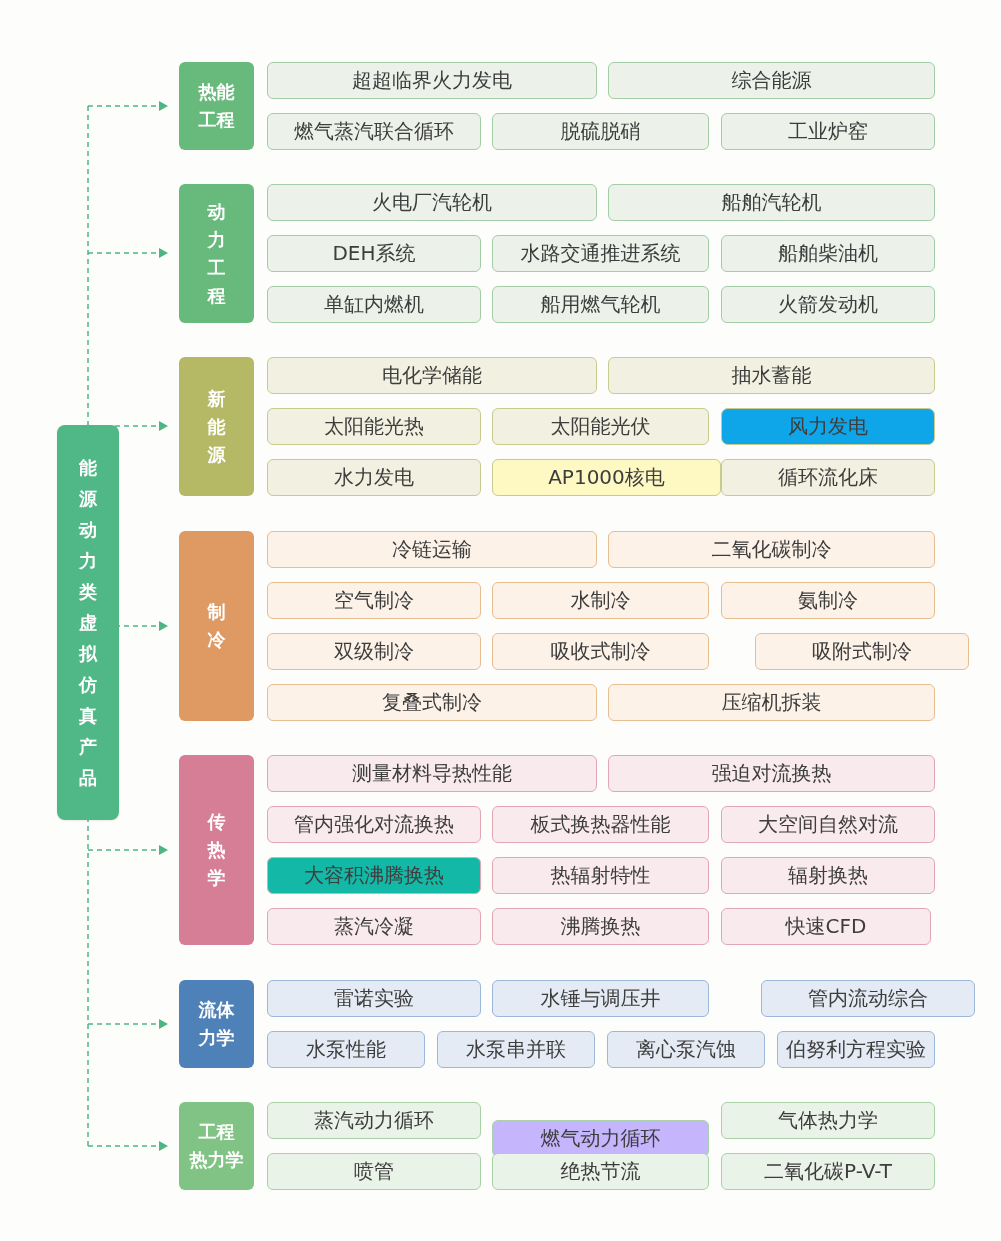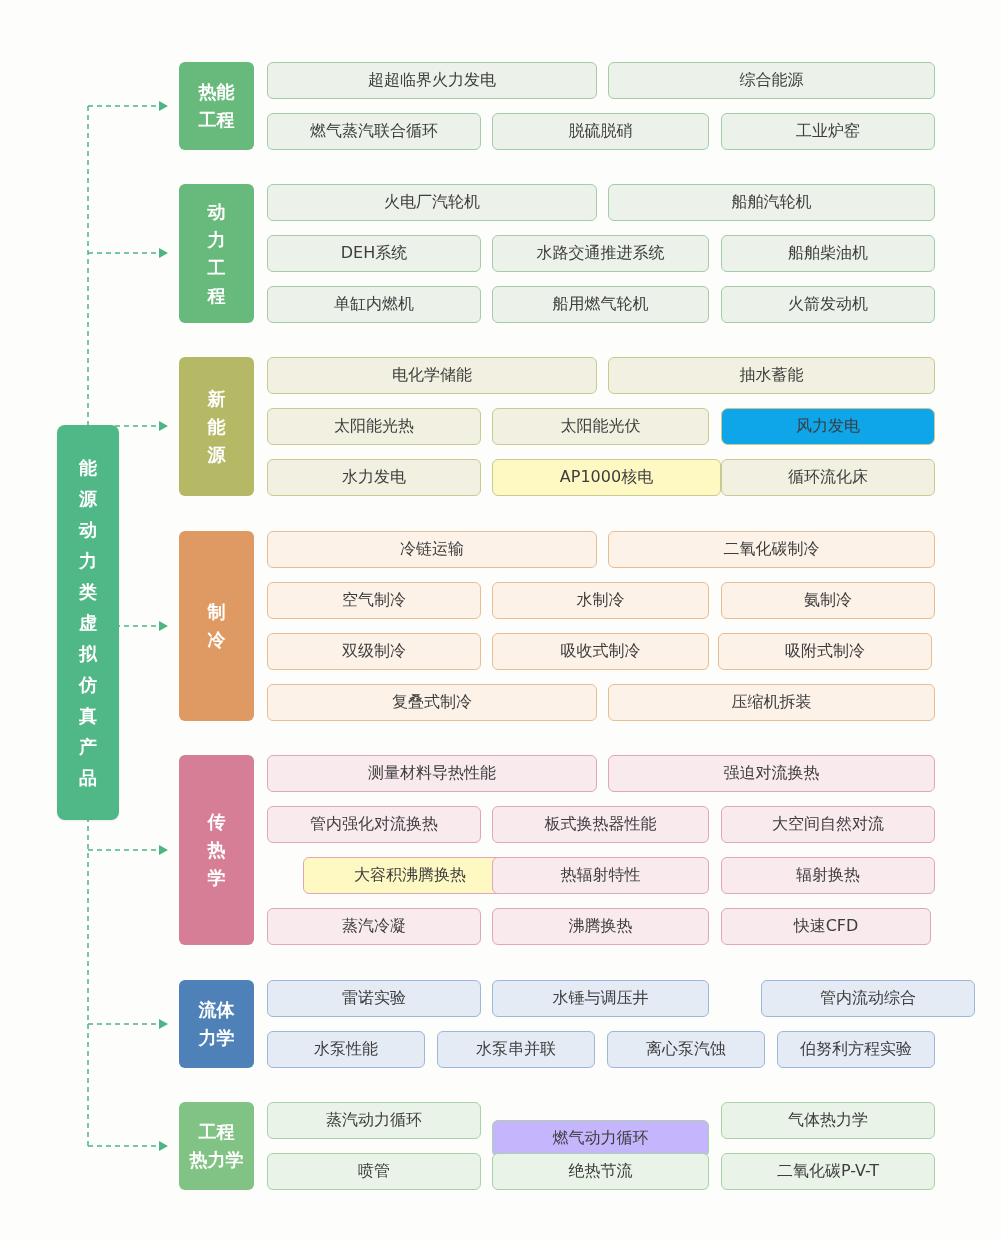--- a/index.html
+++ b/index.html
@@ -43,21 +43,21 @@
     line-height:28px;
     margin-left:9px;
   }
   .item {
     position:absolute;
     border:1px solid;
     border-radius:6px;
     display:flex;
     align-items:center;
     justify-content:center;
-    font-size:16px;
+    font-size:20px;
     color:#3d3d3d;
     white-space:nowrap;
     overflow:hidden;
   }
 </style>
 </head>
 <body>
 
 <div class="canvas">
   <svg id="connectors" width="1001" height="1241">
@@ -110,32 +110,32 @@
       <div class="item" style="left: 721px; top: 459px; width: 214px; height: 37px; background: rgb(242, 241, 225); border-color: rgb(200, 203, 144);">循环流化床</div>
       <div class="cat-label" style="left: 170px; top: 531px; width: 75px; height: 190px; background: rgb(223, 154, 100);">制
 冷</div>
       <div class="item" style="left: 267px; top: 531px; width: 330px; height: 37px; background: rgb(252, 242, 232); border-color: rgb(233, 189, 146);">冷链运输</div>
       <div class="item" style="left: 608px; top: 531px; width: 327px; height: 37px; background: rgb(252, 242, 232); border-color: rgb(233, 189, 146);">二氧化碳制冷</div>
       <div class="item" style="left: 267px; top: 582px; width: 214px; height: 37px; background: rgb(252, 242, 232); border-color: rgb(233, 189, 146);">空气制冷</div>
       <div class="item" style="left: 492px; top: 582px; width: 217px; height: 37px; background: rgb(252, 242, 232); border-color: rgb(233, 189, 146);">水制冷</div>
       <div class="item" style="left: 721px; top: 582px; width: 214px; height: 37px; background: rgb(252, 242, 232); border-color: rgb(233, 189, 146);">氨制冷</div>
       <div class="item" style="left: 267px; top: 633px; width: 214px; height: 37px; background: rgb(252, 242, 232); border-color: rgb(233, 189, 146);">双级制冷</div>
       <div class="item" style="left: 492px; top: 633px; width: 217px; height: 37px; background: rgb(252, 242, 232); border-color: rgb(233, 189, 146);">吸收式制冷</div>
-      <div class="item" style="left: 718px; top: 633px; width: 214px; height: 37px; background: rgb(252, 242, 232); border-color: rgb(233, 189, 146);">吸附式制冷</div>
+      <div class="item" style="left: 755px; top: 633px; width: 214px; height: 37px; background: rgb(252, 242, 232); border-color: rgb(233, 189, 146);">吸附式制冷</div>
       <div class="item" style="left: 267px; top: 684px; width: 330px; height: 37px; background: rgb(252, 242, 232); border-color: rgb(233, 189, 146);">复叠式制冷</div>
       <div class="item" style="left: 608px; top: 684px; width: 327px; height: 37px; background: rgb(252, 242, 232); border-color: rgb(233, 189, 146);">压缩机拆装</div>
       <div class="cat-label" style="left: 170px; top: 755px; width: 75px; height: 190px; background: rgb(214, 126, 149);">传
 热
 学</div>
       <div class="item" style="left: 267px; top: 755px; width: 330px; height: 37px; background: rgb(249, 234, 238); border-color: rgb(226, 167, 181);">测量材料导热性能</div>
       <div class="item" style="left: 608px; top: 755px; width: 327px; height: 37px; background: rgb(249, 234, 238); border-color: rgb(226, 167, 181);">强迫对流换热</div>
       <div class="item" style="left: 267px; top: 806px; width: 214px; height: 37px; background: rgb(249, 234, 238); border-color: rgb(226, 167, 181);">管内强化对流换热</div>
       <div class="item" style="left: 492px; top: 806px; width: 217px; height: 37px; background: rgb(249, 234, 238); border-color: rgb(226, 167, 181);">板式换热器性能</div>
       <div class="item" style="left: 721px; top: 806px; width: 214px; height: 37px; background: rgb(249, 234, 238); border-color: rgb(226, 167, 181);">大空间自然对流</div>
-      <div class="item" style="left: 267px; top: 857px; width: 214px; height: 37px; background: #fef9c3; border-color: rgb(226, 167, 181); margin-left: 36px;">大容积沸腾换热</div>
+      <div class="item" style="left: 267px; top: 857px; width: 214px; height: 37px; background: #14b8a6; border-color: rgb(226, 167, 181);">大容积沸腾换热</div>
       <div class="item" style="left: 492px; top: 857px; width: 217px; height: 37px; background: rgb(249, 234, 238); border-color: rgb(226, 167, 181);">热辐射特性</div>
       <div class="item" style="left: 721px; top: 857px; width: 214px; height: 37px; background: rgb(249, 234, 238); border-color: rgb(226, 167, 181);">辐射换热</div>
       <div class="item" style="left: 267px; top: 908px; width: 214px; height: 37px; background: rgb(249, 234, 238); border-color: rgb(226, 167, 181);">蒸汽冷凝</div>
       <div class="item" style="left: 492px; top: 908px; width: 217px; height: 37px; background: rgb(249, 234, 238); border-color: rgb(226, 167, 181);">沸腾换热</div>
       <div class="item" style="left: 721px; top: 908px; width: 210px; height: 37px; background: rgb(249, 234, 238); border-color: rgb(226, 167, 181);">快速CFD</div>
       <div class="cat-label" style="left: 170px; top: 980px; width: 75px; height: 88px; background: rgb(78, 129, 183);">流体
 力学</div>
       <div class="item" style="left: 267px; top: 980px; width: 214px; height: 37px; background: rgb(228, 235, 244); border-color: rgb(156, 184, 216);">雷诺实验</div>
       <div class="item" style="left: 492px; top: 980px; width: 217px; height: 37px; background: rgb(228, 235, 244); border-color: rgb(156, 184, 216);">水锤与调压井</div>
       <div class="item" style="left: 721px; top: 980px; width: 214px; height: 37px; background: rgb(228, 235, 244); border-color: rgb(156, 184, 216); margin-left: 40px;">管内流动综合</div>

